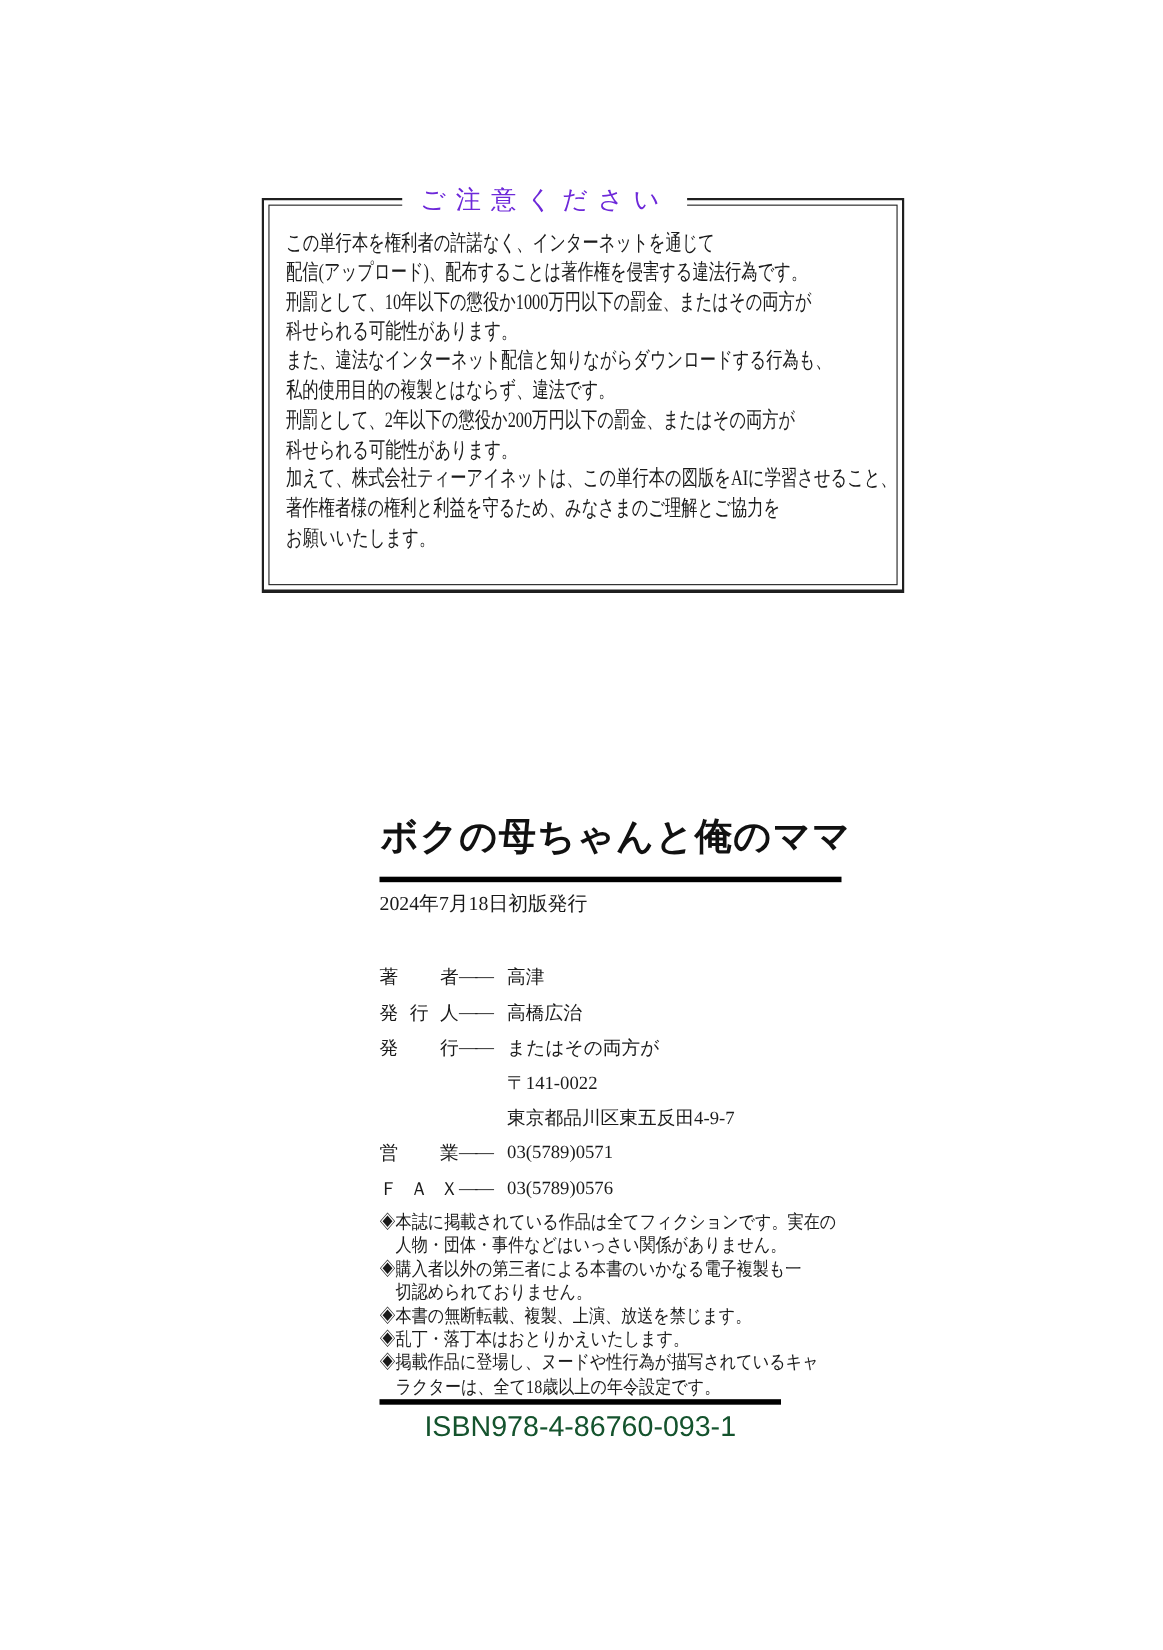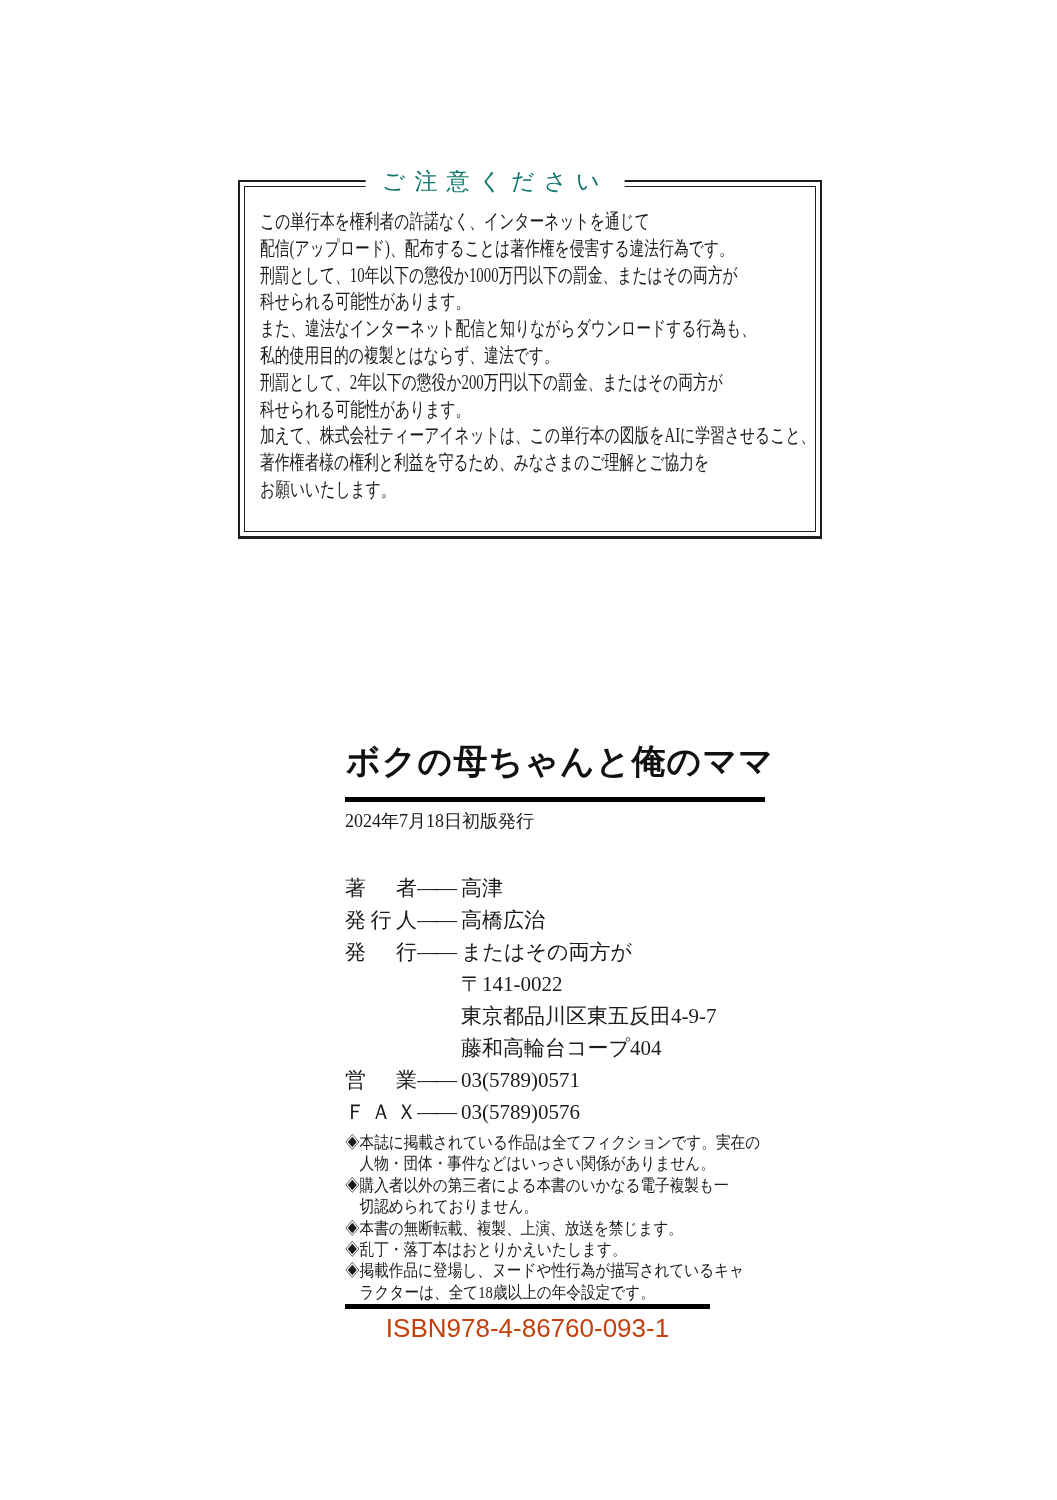--- a/index.html
+++ b/index.html
@@ -36,21 +36,21 @@
     position: absolute;
     top: -14px;
     left: 44%;
     transform: translateX(-50%);
     background: #ffffff;
     padding: 0 16px;
     font-size: 23px;
     line-height: 28px;
     letter-spacing: 9px;
     white-space: nowrap;
-    color: #0f766e;
+    color: #6d28d9;
     z-index: 2;
   }
   .notice-line {
     height: 26.8px;
     line-height: 26.8px;
     font-size: 20px;
     white-space: nowrap;
   }
   .fit-box {
     display: inline-block;
@@ -76,21 +76,21 @@
     text-align: center;
   }
   .rule { background: #000; }
   .rule-main { width: 420px; height: 5px; margin-top: 13px; }
   .edition-date {
     margin-top: 4px;
     font-size: 18px;
     line-height: 30px;
     white-space: nowrap;
   }
-  .rows { margin-top: 36px; font-size: 21px; }
+  .rows { margin-top: 36px; font-size: 17px; }
   .row { display: flex; align-items: center; height: 32px; white-space: nowrap; }
   .row-label {
     width: 72px;
     text-align: justify;
     text-align-last: justify;
     flex: none;
   }
   .row-dash {
     width: 44px;
     flex: none;
@@ -120,21 +120,21 @@
     line-height: 30px;
     white-space: nowrap;
   }
   .isbn {
     margin-top: 4px;
     width: 365px;
     text-align: center;
     font-family: "Liberation Sans", sans-serif;
     font-size: 26px;
     line-height: 30px;
-    color: #c2410c;
+    color: #14532d;
     white-space: nowrap;
   }
 </style>
 </head>
 <body>
 
 <div class="page">
 
   <section class="notice-box">
     <span class="notice-title">ご注意ください</span>
@@ -193,25 +193,20 @@
     <span class="row-dash" style="visibility: hidden;"></span>
     <span class="row-value">〒141-0022</span>
   </div>
 
   <div class="row">
     <span class="row-label" style="visibility: hidden;"></span>
     <span class="row-dash" style="visibility: hidden;"></span>
     <span class="row-value">東京都品川区東五反田4-9-7</span>
   </div>
 
-  <div class="row">
-    <span class="row-label" style="visibility: hidden;"></span>
-    <span class="row-dash" style="visibility: hidden;"></span>
-    <span class="row-value">藤和高輪台コープ404</span>
-  </div>
 
   <div class="row">
     <span class="row-label">営業</span>
     <span class="row-dash">——</span>
     <span class="row-value">03(5789)0571</span>
   </div>
 
   <div class="row">
     <span class="row-label">ＦＡＸ</span>
     <span class="row-dash">——</span>

